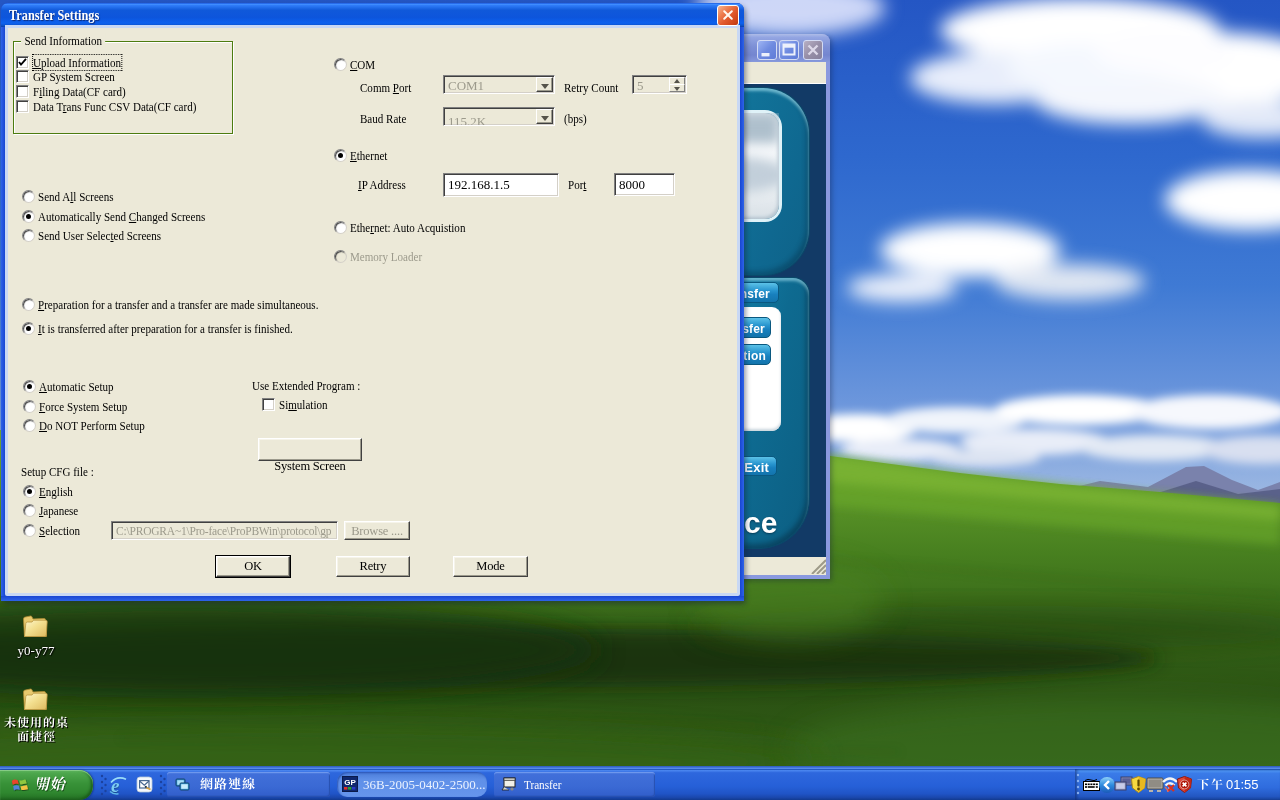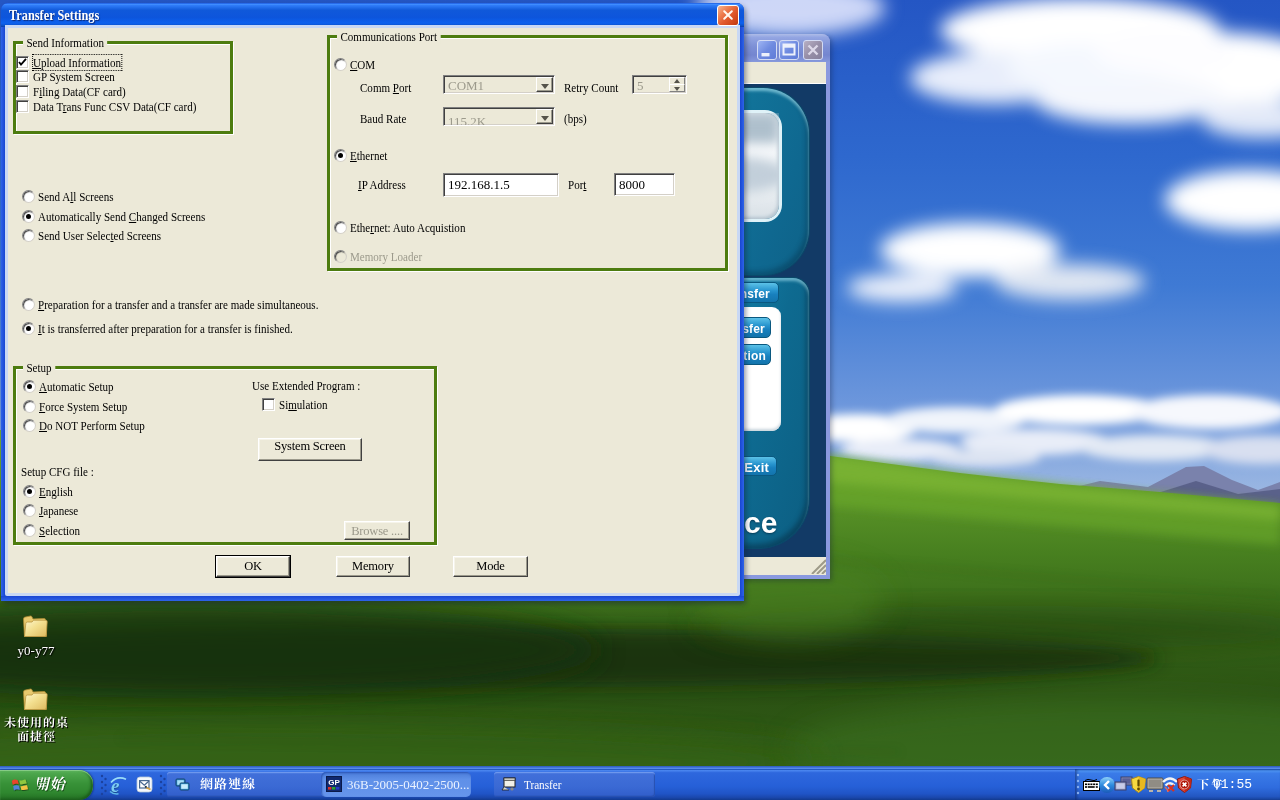--- a/index.html
+++ b/index.html
@@ -1,19 +1,19 @@
 <!DOCTYPE html>
 <html><head><meta charset="utf-8"><style>
 *{margin:0;padding:0;box-sizing:border-box}
 html,body{width:1280px;height:800px;overflow:hidden}
 body{position:relative;font-family:"Liberation Serif",serif;background:#3A6EA5}
 
 #wall{position:absolute;left:0;top:0;width:1280px;height:769px;overflow:hidden}
 
-.grp{position:absolute;border:3px solid #4d7c0f;box-shadow:1px 1px 0 #fff,inset 1px 1px 0 #fff}
+.grp{position:absolute;border:1px solid #4d7c0f;box-shadow:1px 1px 0 #fff,inset 1px 1px 0 #fff}
 .grp>.lbl{position:absolute;top:-9px;left:7px;background:#ECE9D8;padding:0 4px;font-size:13px;line-height:15px;color:#000;white-space:nowrap;transform:scaleX(0.85);transform-origin:0 50%}
 .txt{position:absolute;font-size:13px;line-height:15px;color:#000;white-space:nowrap;transform:scaleX(0.85);transform-origin:0 50%}
 .cb{position:absolute;width:13px;height:13px;background:#fff;border:1px solid;border-color:#808080 #fff #fff #808080;box-shadow:inset 1px 1px 0 #404040,inset -1px -1px 0 #d4d0c8}
 .rb{position:absolute;width:13px;height:13px;border-radius:50%;background:#fff;border:1px solid;border-color:#808080 #d4d0c8 #d4d0c8 #808080;box-shadow:inset 1px 1px 1px #404040}
 .rb.on::after{content:"";position:absolute;left:3px;top:3px;width:5px;height:5px;border-radius:50%;background:#000}
 .fld{position:absolute;background:#fff;border:1px solid;border-color:#808080 #fff #fff #808080;box-shadow:inset 1px 1px 0 #404040,inset -1px -1px 0 #d4d0c8;font-size:13px;color:#000;padding:3px 0 0 4px;white-space:nowrap;overflow:hidden}
 .fld.dis{background:#ECE9D8;color:#9c9a8c}
 .btn{position:absolute;background:#ECE9D8;border:1px solid;border-color:#fff #404040 #404040 #fff;box-shadow:inset -1px -1px 0 #9c9a8c,inset 1px 1px 0 #f6f4ea;font-size:12.5px;color:#000;text-align:center;letter-spacing:-0.2px}
 .btn.dis{color:#9c9a8c}
 .combo-arrow{position:absolute;right:1px;top:1px;bottom:1px;width:17px;background:#ECE9D8;border:1px solid;border-color:#fff #404040 #404040 #fff;box-shadow:inset -1px -1px 0 #9c9a8c}
@@ -251,44 +251,39 @@
       <span class="rb" style="left:14px;top:162px"></span>
       <div class="txt" style="left:30px;top:161px;">Send A<u>l</u>l Screens</div>
       <span class="rb on" style="left:14px;top:182px"></span>
       <div class="txt" style="left:30px;top:181px;">Automatically Send <u>C</u>hanged Screens</div>
       <span class="rb" style="left:14px;top:201px"></span>
       <div class="txt" style="left:30px;top:200px;">Send User Selec<u>t</u>ed Screens</div>
       <span class="rb" style="left:14px;top:270px"></span>
       <div class="txt" style="left:30px;top:269px;"><u>P</u>reparation for a transfer and a transfer are made simultaneous.</div>
       <span class="rb on" style="left:14px;top:294px"></span>
       <div class="txt" style="left:30px;top:293px;"><u>I</u>t is transferred after preparation for a transfer is finished.</div>
-      <div class="grp" style="left:5px;top:338px;width:424px;height:179px">
-        <span class="lbl">Setup</span>
-      </div>
       <span class="rb on" style="left:15px;top:352px"></span>
       <div class="txt" style="left:31px;top:351px;"><u>A</u>utomatic Setup</div>
       <span class="rb" style="left:15px;top:372px"></span>
       <div class="txt" style="left:31px;top:371px;"><u>F</u>orce System Setup</div>
       <span class="rb" style="left:15px;top:391px"></span>
       <div class="txt" style="left:31px;top:390px;"><u>D</u>o NOT Perform Setup</div>
       <div class="txt" style="left:244px;top:350px;">Use Extended Program :</div>
       <span class="cb" style="left:254px;top:370px"></span>
       <div class="txt" style="left:271px;top:369px;">Si<u>m</u>ulation</div>
-      <div class="btn" style="left:250px;top:410px;width:104px;height:23px;padding-top:0">System Screen</div>
+      <div class="btn" style="left:250px;top:410px;width:104px;height:23px;padding-top:20px">System Screen</div>
       <div class="txt" style="left:13px;top:436px;">Setup CFG file :</div>
       <span class="rb on" style="left:15px;top:457px"></span>
       <div class="txt" style="left:31px;top:456px;"><u>E</u>nglish</div>
       <span class="rb" style="left:15px;top:476px"></span>
       <div class="txt" style="left:31px;top:475px;"><u>J</u>apanese</div>
       <span class="rb" style="left:15px;top:496px"></span>
       <div class="txt" style="left:31px;top:495px;"><u>S</u>election</div>
+      <div class="fld dis" style="left:103px;top:493px;width:227px;height:19px;padding-top:3px;font-size:11.5px;letter-spacing:-0.2px">C:\PROGRA~1\Pro-face\ProPBWin\protocol\gp</div>
       <div class="btn dis" style="left:336px;top:493px;width:66px;height:19px;padding-top:2px">Browse ....</div>
-      <div class="grp" style="left:319px;top:7px;width:401px;height:236px">
-        <span class="lbl">Communications Port</span>
-      </div>
       <span class="rb" style="left:326px;top:30px"></span>
       <div class="txt" style="left:342px;top:29px;"><u>C</u>OM</div>
       <div class="txt" style="left:352px;top:52px;">Comm <u>P</u>ort</div>
       <div class="fld dis" style="left:435px;top:47px;width:112px;height:19px;padding-top:2px">COM1<span class="combo-arrow"></span></div>
       <div class="txt" style="left:556px;top:52px;">Retry Count</div>
       <div class="fld dis" style="left:624px;top:47px;width:55px;height:19px;padding-top:2px">5<span style="position:absolute;right:1px;top:1px;width:16px;height:8px;background:#ECE9D8;border:1px solid;border-color:#fff #808080 #808080 #fff">
           <i style="position:absolute;left:4px;top:1px;border:3.5px solid transparent;border-bottom:4px solid #55534a;border-top:none"></i>
         </span><span style="position:absolute;right:1px;bottom:1px;width:16px;height:8px;background:#ECE9D8;border:1px solid;border-color:#fff #808080 #808080 #fff">
           <i style="position:absolute;left:4px;top:2px;border:3.5px solid transparent;border-top:4px solid #55534a;border-bottom:none"></i>
         </span></div>
@@ -299,21 +294,21 @@
       <div class="txt" style="left:342px;top:120px;"><u>E</u>thernet</div>
       <div class="txt" style="left:350px;top:149px;"><u>I</u>P Address</div>
       <div class="fld" style="left:435px;top:145px;width:116px;height:24px;padding-top:3px">192.168.1.5</div>
       <div class="txt" style="left:560px;top:149px;">Por<u>t</u></div>
       <div class="fld" style="left:606px;top:145px;width:61px;height:23px;padding-top:3px">8000</div>
       <span class="rb" style="left:326px;top:193px"></span>
       <div class="txt" style="left:342px;top:192px;">Ethe<u>r</u>net: Auto Acquistion</div>
       <span class="rb" style="left:326px;top:222px;background:#ECE9D8"></span>
       <div class="txt" style="left:342px;top:221px;color:#9c9a8c">Memory Loader</div>
       <div class="btn" style="left:208px;top:528px;width:74px;height:21px;padding-top:2px;box-shadow:0 0 0 1px #000,inset -1px -1px 0 #9c9a8c,inset 1px 1px 0 #f6f4ea">OK</div>
-      <div class="btn" style="left:328px;top:528px;width:74px;height:21px;padding-top:2px">Memory</div>
+      <div class="btn" style="left:328px;top:528px;width:74px;height:21px;padding-top:2px">Retry</div>
       <div class="btn" style="left:445px;top:528px;width:75px;height:21px;padding-top:2px">Mode</div>
     </div>
   </div>
 
 <div style="position:absolute;left:0;top:766px;width:1280px;height:3px;background:linear-gradient(180deg,#2A58BC,#5E93F4)"></div>
 <div id="tb" style="position:absolute;left:0;top:769px;width:1280px;height:31px;background:linear-gradient(180deg,#1344A8 0%,#4A86F0 5%,#2E67DD 12%,#2660D8 55%,#2054C6 80%,#1A47AC 92%,#123A8F 100%)">
     <div style="position:absolute;left:0;top:1px;width:93px;height:30px;border-radius:0 14px 14px 0;background:linear-gradient(180deg,#5AB45A 0%,#4CA64C 12%,#389238 45%,#2F872F 75%,#236F23 100%);box-shadow:inset 0 1px 1px #8CD08C,inset -2px -1px 3px #1A5A1A,1px 0 2px rgba(0,0,30,0.4)">
       <svg width="22" height="20" viewBox="0 0 26 24" style="position:absolute;left:9px;top:5px">
         <defs>
           <filter id="fsh" x="-30%" y="-30%" width="170%" height="170%">
@@ -381,21 +376,21 @@
       </svg>
       <svg style="position:absolute;left:33px;top:5px" width="59" height="17" viewBox="0 0 59 17">
         <g fill="#fff">
           <use href="#g2" transform="translate(0,11.57) scale(0.0130,-0.0130)"></use>
           <use href="#g3" transform="translate(14,11.57) scale(0.0130,-0.0130)"></use>
           <use href="#g4" transform="translate(28,11.57) scale(0.0130,-0.0130)"></use>
           <use href="#g5" transform="translate(42,11.57) scale(0.0130,-0.0130)"></use>
         </g>
       </svg>
     </div>
-    <div style="position:absolute;left:321px;top:3px;width:150px;height:25px;border-radius:5px;background:linear-gradient(180deg,#4A7BD8 0%,#5F90E8 30%,#6695EC 100%);box-shadow:inset 1px 1px 2px #2A55B5;color:#fff;font-size:13px;font-family:'Liberation Serif',serif;overflow:hidden;white-space:nowrap">
+    <div style="position:absolute;left:337px;top:3px;width:150px;height:25px;border-radius:10px;background:linear-gradient(180deg,#4A7BD8 0%,#5F90E8 30%,#6695EC 100%);box-shadow:inset 1px 1px 2px #2A55B5;color:#fff;font-size:13px;font-family:'Liberation Serif',serif;overflow:hidden;white-space:nowrap">
       <svg width="16" height="16" viewBox="0 0 16 16" style="position:absolute;left:5px;top:4px">
         <rect x="0.5" y="0.5" width="15" height="15" fill="#10286E" stroke="#0A1A4A"></rect>
         <text x="8" y="9" font-family="Liberation Sans" font-weight="bold" font-size="8" fill="#fff" text-anchor="middle">GP</text>
         <rect x="2" y="11" width="3.4" height="2.6" fill="#E03028"></rect>
         <rect x="6" y="11" width="3.4" height="2.6" fill="#28A030"></rect>
         <rect x="10" y="11" width="3.4" height="2.6" fill="#2838C8"></rect>
       </svg>
       <span style="position:absolute;left:26px;top:5px;color:#EAF2FF">36B-2005-0402-2500...</span>
     </div>
     <div style="position:absolute;left:494px;top:3px;width:161px;height:25px;border-radius:3px;background:linear-gradient(180deg,#5787E8 0%,#416FD9 10%,#3A69D4 60%,#3360CC 90%,#2C56BB 100%);box-shadow:inset 0 1px 0 #6E97EC,inset -1px -1px 1px #2750B0;color:#fff;font-size:13px;font-family:'Liberation Serif',serif;overflow:hidden;white-space:nowrap">
@@ -473,15 +468,15 @@
         <path d="M7.5,0.5 L14.5,3 L13.5,12 L7.5,16.5 Z" fill="#C02818"></path>
         <circle cx="7.5" cy="8.5" r="4.4" fill="#B01808" stroke="#F8E8E8" stroke-width="0.6"></circle>
         <path d="M5.6,6.6 L9.4,10.4 M9.4,6.6 L5.6,10.4" stroke="#fff" stroke-width="1.6"></path>
       </svg>
       <svg style="position:absolute;left:122px;top:9px" width="31" height="16" viewBox="0 0 31 16">
         <g fill="#fff">
           <use href="#g6" transform="translate(0,10.68) scale(0.0120,-0.0120)"></use>
           <use href="#g7" transform="translate(14,10.68) scale(0.0120,-0.0120)"></use>
         </g>
       </svg>
-      <span style="position:absolute;left:138px;top:8px;color:#fff;font-size:13px;font-family:Liberation Mono, monospace">01:55</span>
+      <span style="position:absolute;left:151px;top:8px;color:#fff;font-size:13px;font-family:Liberation Sans, sans-serif">01:55</span>
     </div>
   </div>
 
 </body></html>

